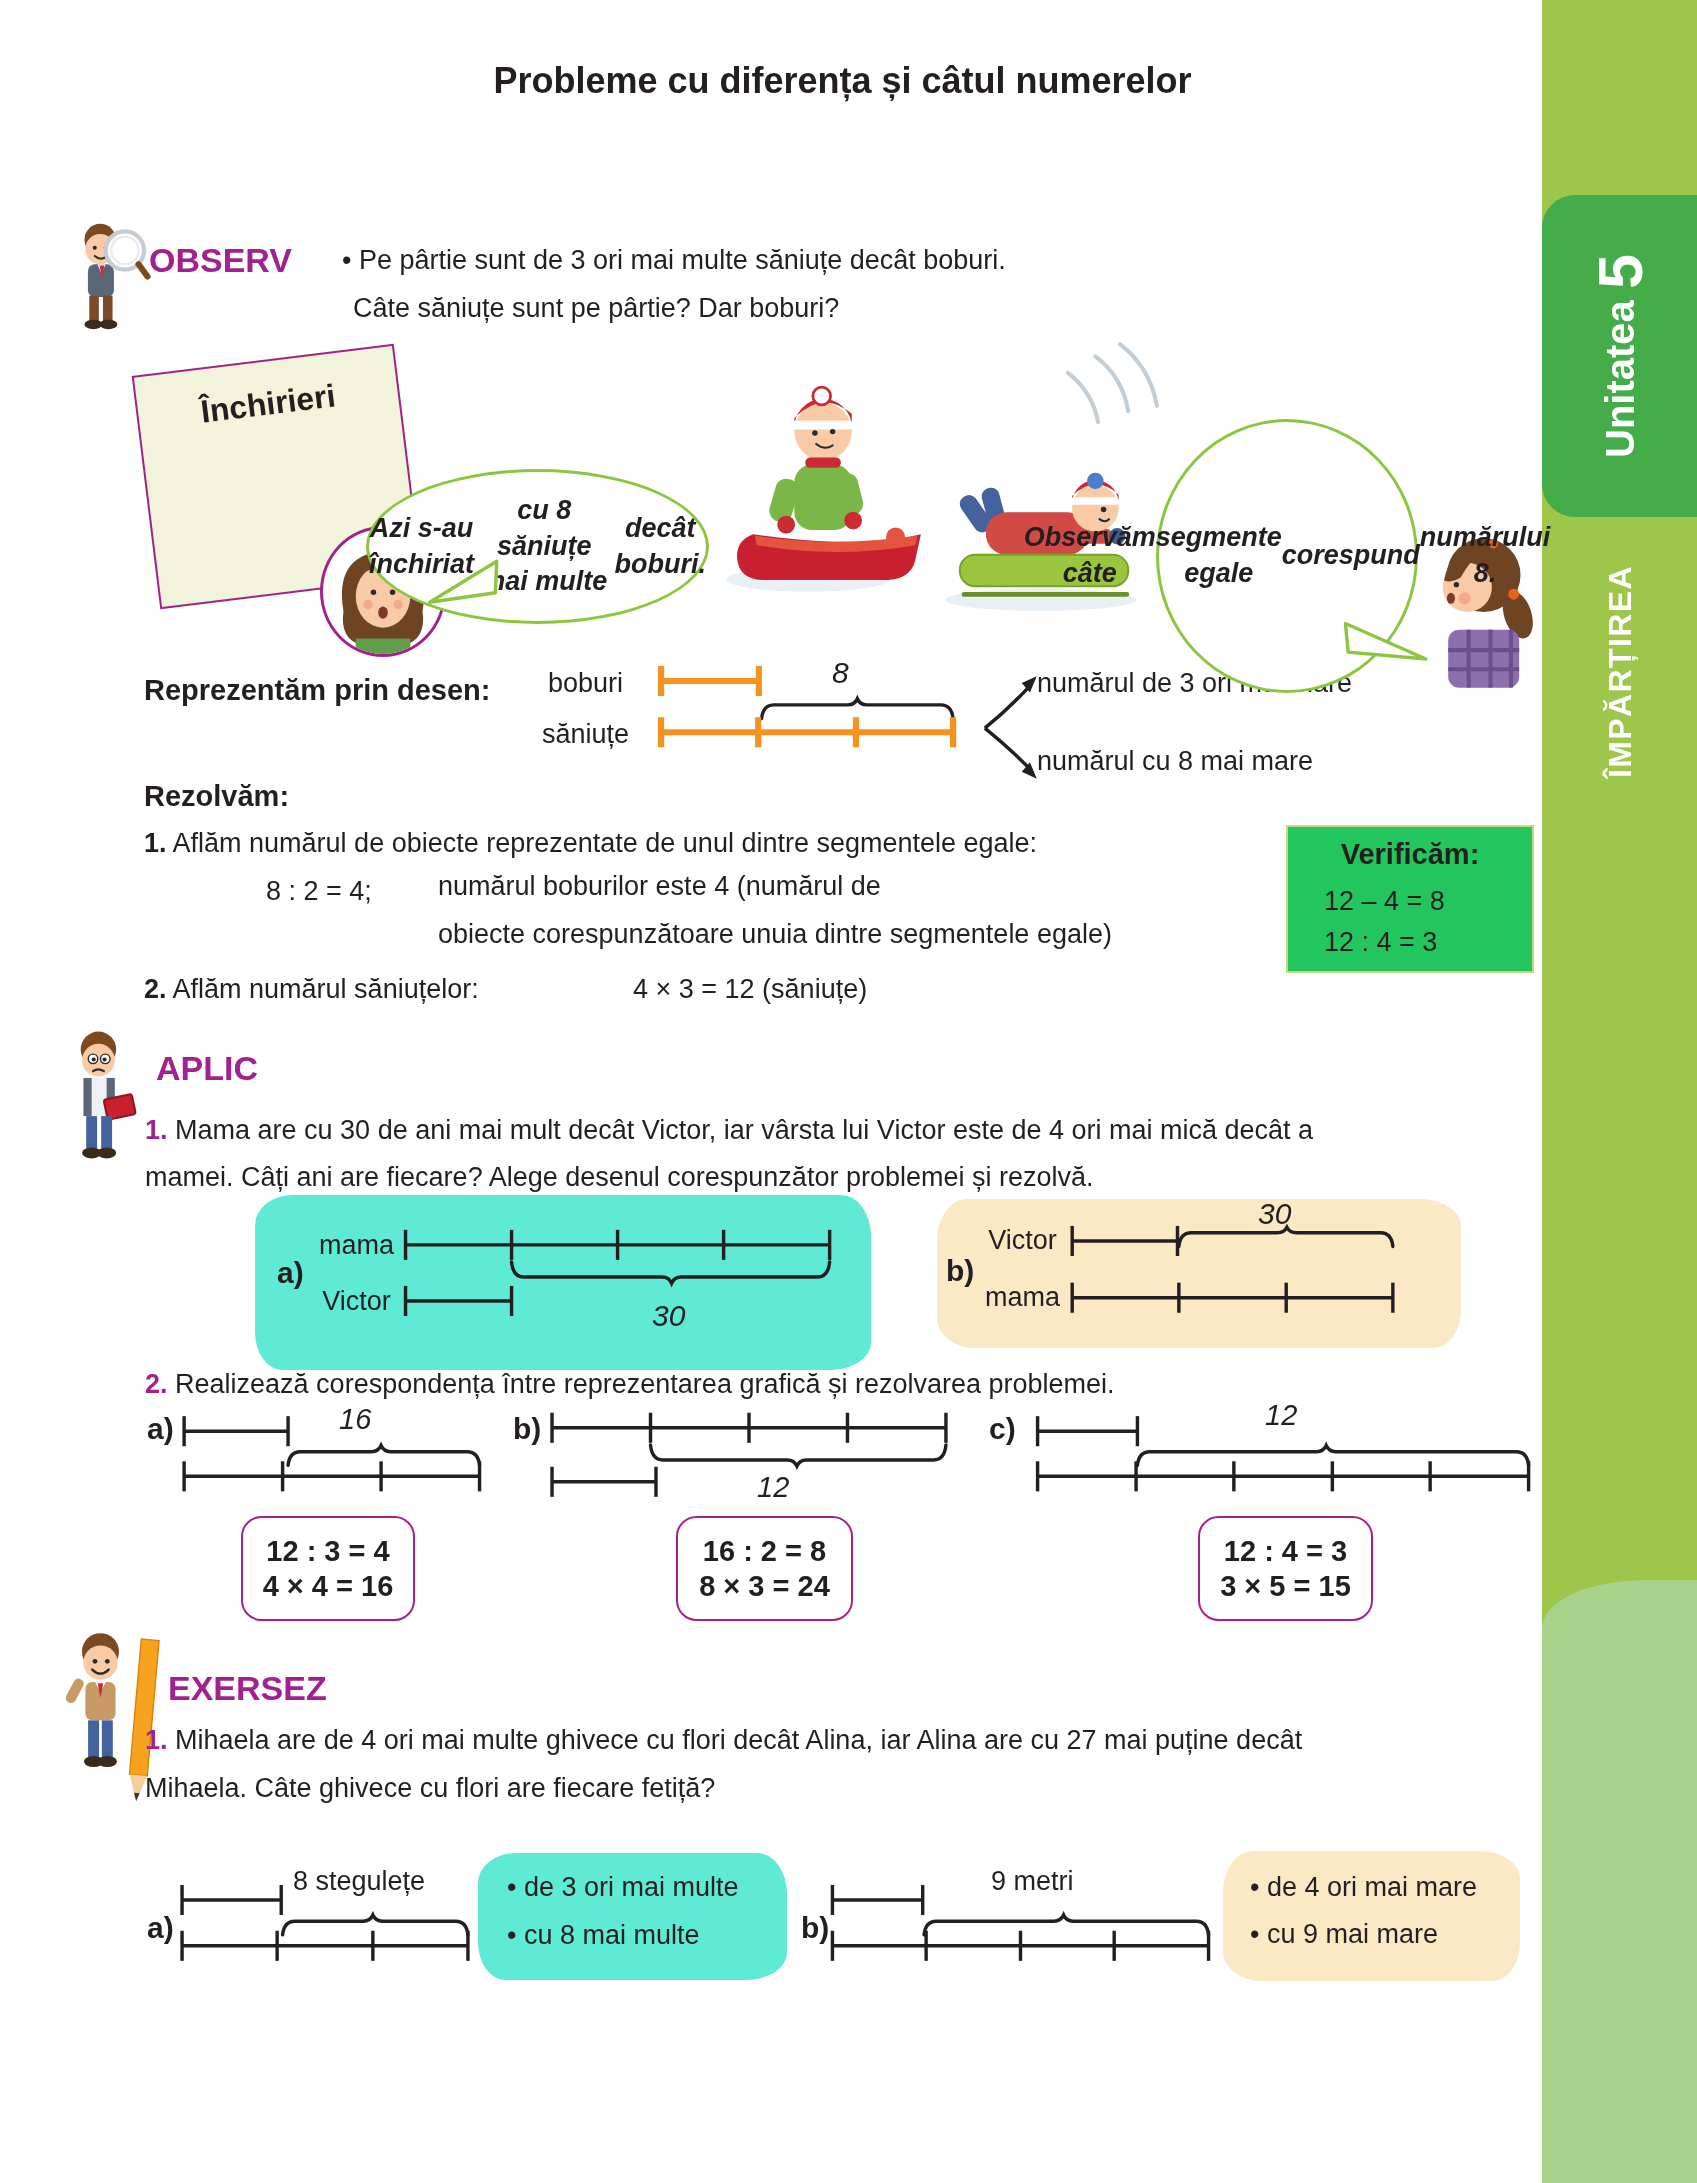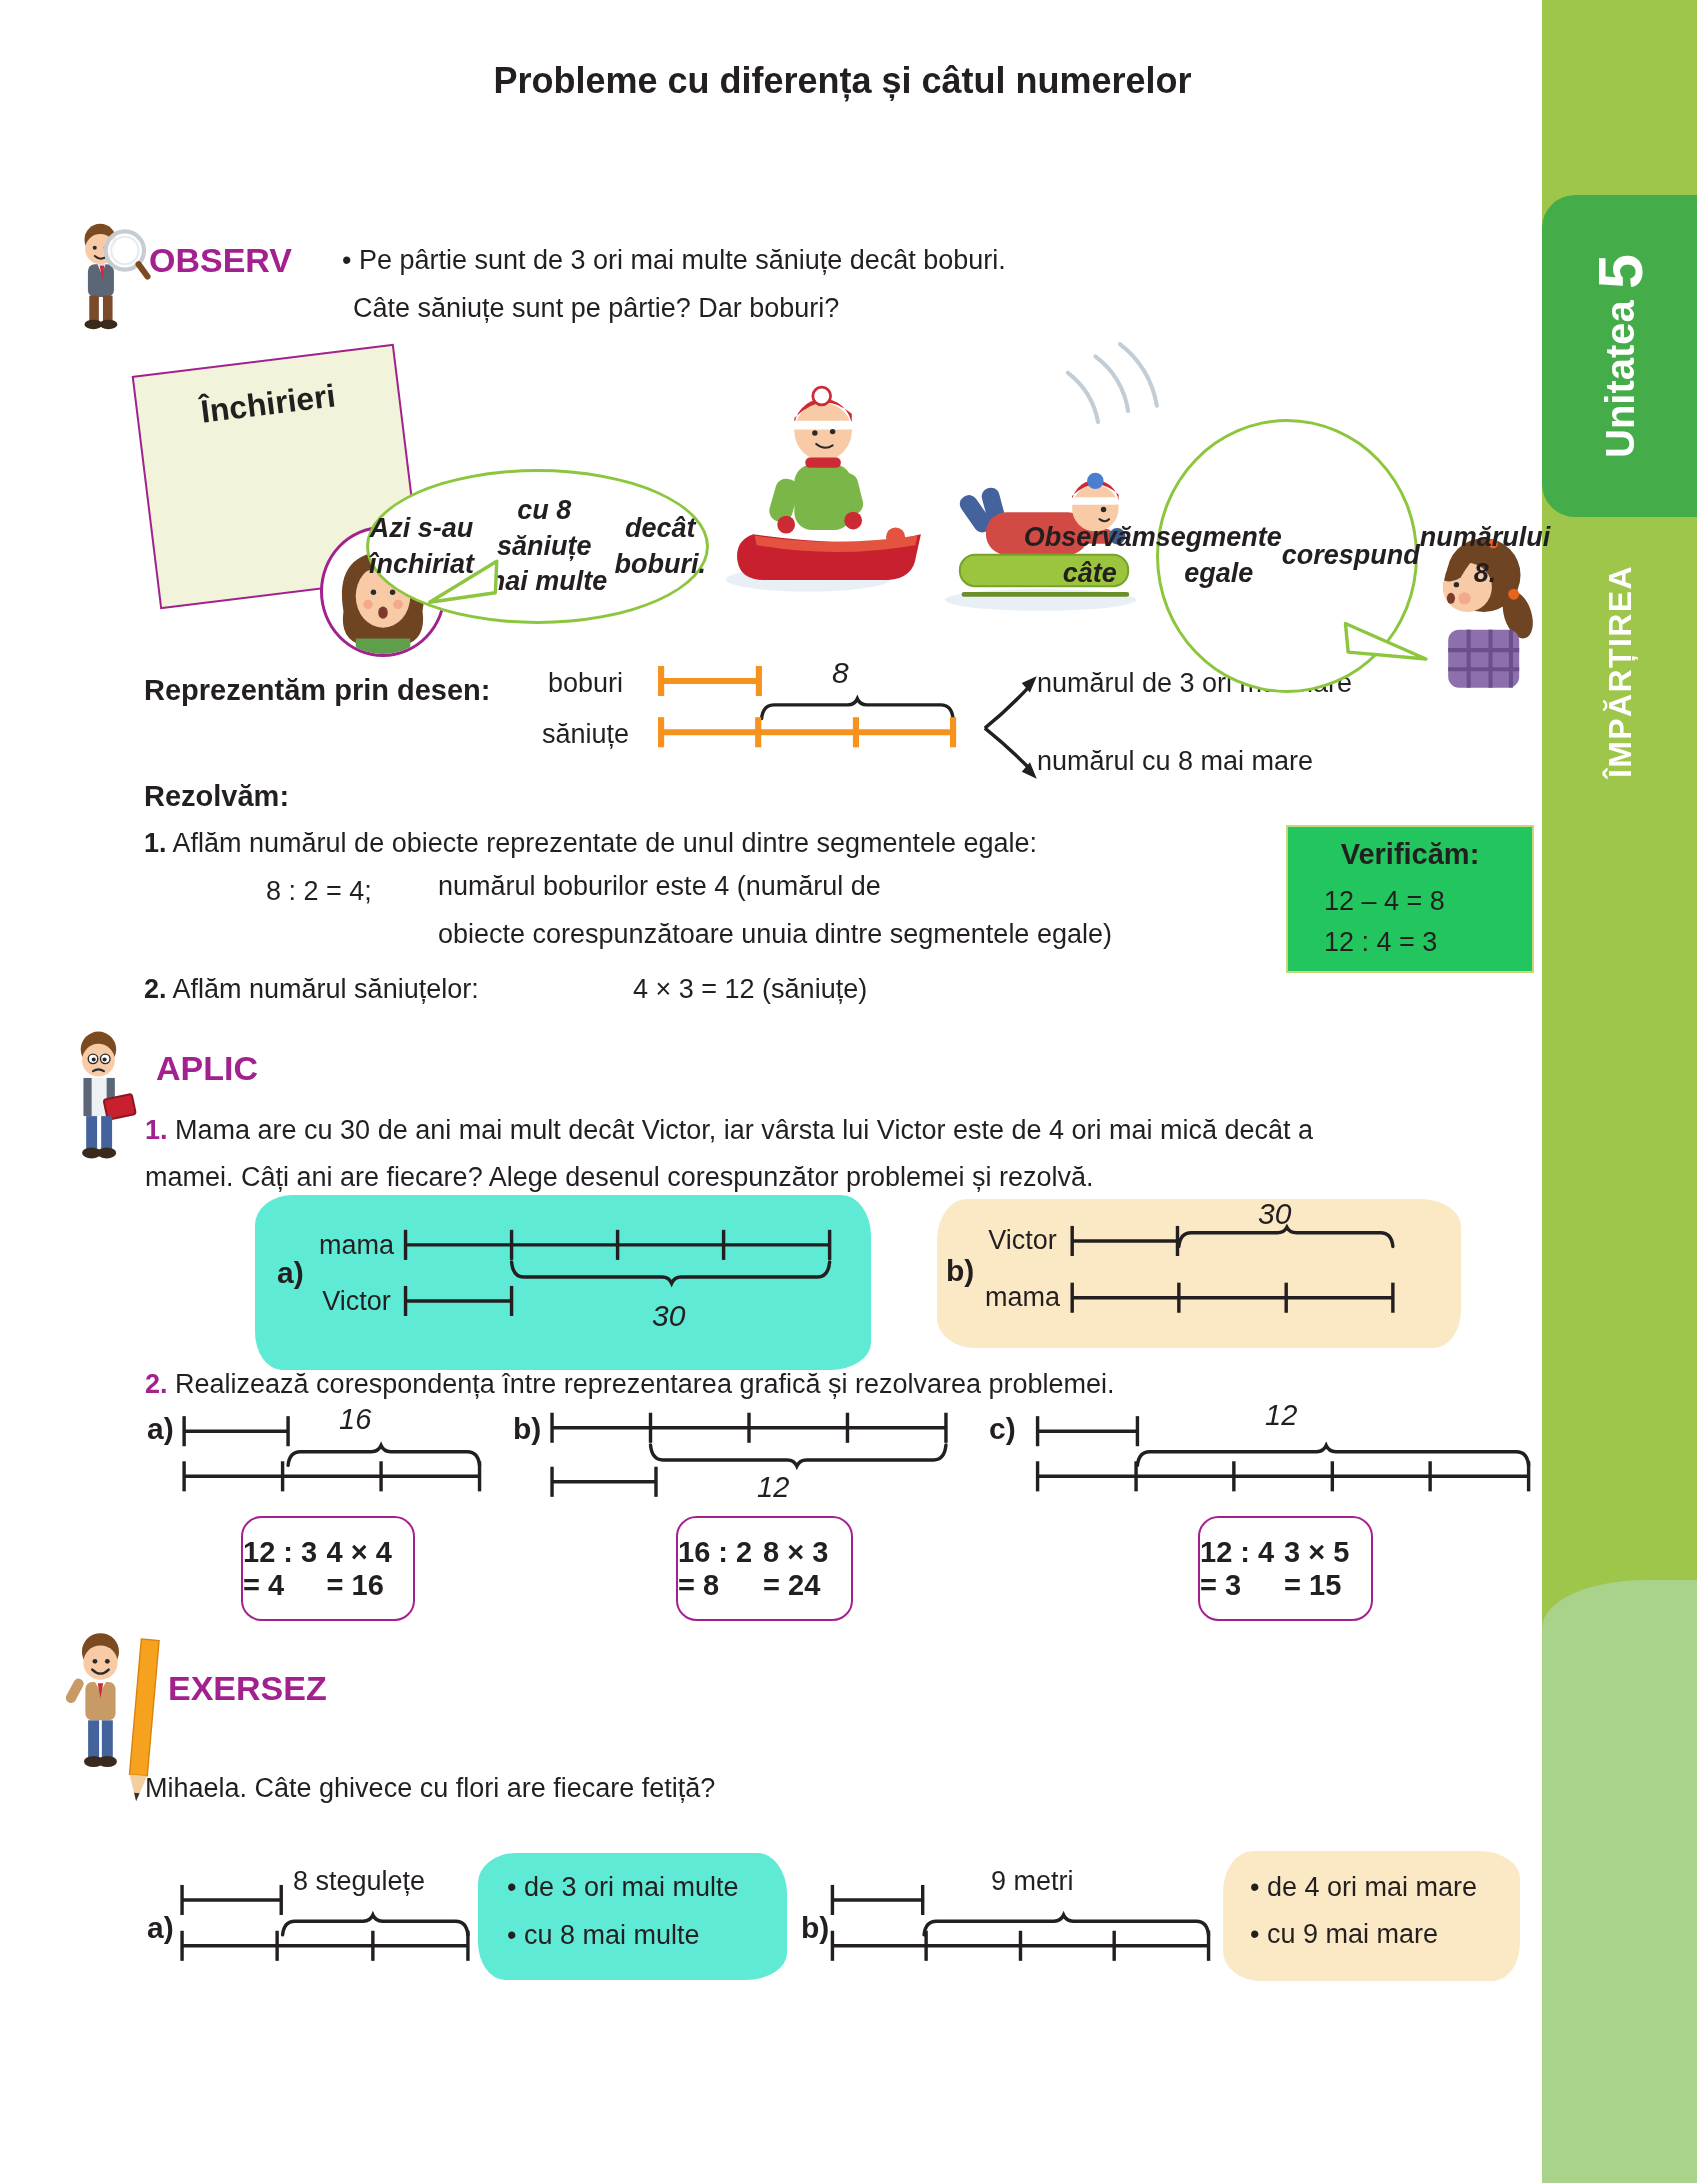--- a/index.html
+++ b/index.html
@@ -9,21 +9,21 @@
   .b{font-weight:700}
   .it{font-style:italic}
   .mag{color:#a3218e;font-weight:700}
   .hd{position:absolute;font-size:34px;font-weight:700;color:#a3218e;white-space:nowrap}
   .right{text-align:center}
   .abs{position:absolute}
   .bubble{position:absolute;background:#fff;border:3.4px solid #8cc63e;border-radius:50%;
           display:flex;flex-direction:row;align-items:center;justify-content:center;
           font-style:italic;font-weight:700;font-size:27px;line-height:1.32;text-align:center;z-index:4}
   .eqbox{position:absolute;height:101px;border:2.7px solid #a3218e;border-radius:20.5px;background:#fff;
-         display:flex;flex-direction:row;align-items:center;justify-content:center;gap:2px;font-size:29px;font-weight:700}
+         display:flex;flex-direction:column;align-items:center;justify-content:center;gap:2px;font-size:29px;font-weight:700}
   .sticker{position:absolute;z-index:1}
   .green-sticker{background:#5eead4;border-radius:38px 30px 41px 27px / 30px 41px 27px 38px}
   .cream-sticker{background:#fbe9c6;border-radius:30px 41px 27px 38px / 41px 27px 38px 30px}
   .vtext{position:absolute;writing-mode:vertical-rl;transform:rotate(180deg);color:#fff;font-weight:700;
          display:flex;align-items:center;justify-content:center}
   .verify-box{position:absolute;background:#22c55e;border:2.1px solid #c6d87c}
   .sign{position:absolute;background:#f1f3da;border:2.7px solid #a3218e;transform:rotate(-7deg)}
   .avatar{position:absolute;border:3.4px solid #a3218e;border-radius:50%;background:#fff;overflow:hidden;z-index:3}
 </style>
 </head>
@@ -332,20 +332,24 @@
     <rect x="34" y="80" width="44" height="56" rx="10" fill="#c89b66"></rect>
     <polygon points="48,80 64,80 56,94" fill="#ffffff"></polygon>
     <polygon points="52,82 60,82 56,104" fill="#cc2b36"></polygon>
     <rect x="18" y="76" width="15" height="38" rx="7" fill="#c89b66" transform="rotate(28 26 80)"></rect>
     <rect x="38" y="136" width="16" height="54" fill="#44639c"></rect>
     <rect x="58" y="136" width="16" height="54" fill="#44639c"></rect>
     <ellipse cx="46" cy="196" rx="14" ry="8" fill="#3a2a1c"></ellipse>
       <ellipse cx="66" cy="196" rx="14" ry="8" fill="#3a2a1c"></ellipse>
   </svg>
   <div class="hd" style="left:168px;top:1669px">EXERSEZ</div>
+  <div class="t" style="left:145px;top:1725px">
+    <span class="mag">1.</span>
+    <span>Mihaela are de 4 ori mai multe ghivece cu flori decât Alina, iar Alina are cu 27 mai puține decât</span>
+  </div>
   <div class="t" style="left:145px;top:1773px">Mihaela. Câte ghivece cu flori are fiecare fetiță?</div>
 
   <div class="t" style="left:293px;top:1866px">8 stegulețe</div>
   <div class="t b" style="left:147px;top:1911px;font-size:30px">a)</div>
   <div class="t" style="left:991px;top:1866px">9 metri</div>
   <div class="t b" style="left:801px;top:1911px;font-size:30px">b)</div>
 
   <svg class="abs" style="left:137px;top:1861px" width="1410" height="106" viewBox="0 0 2060 155">
 
     <line x1="65" y1="57" x2="210" y2="57" stroke="#231f20" stroke-width="5"></line>

